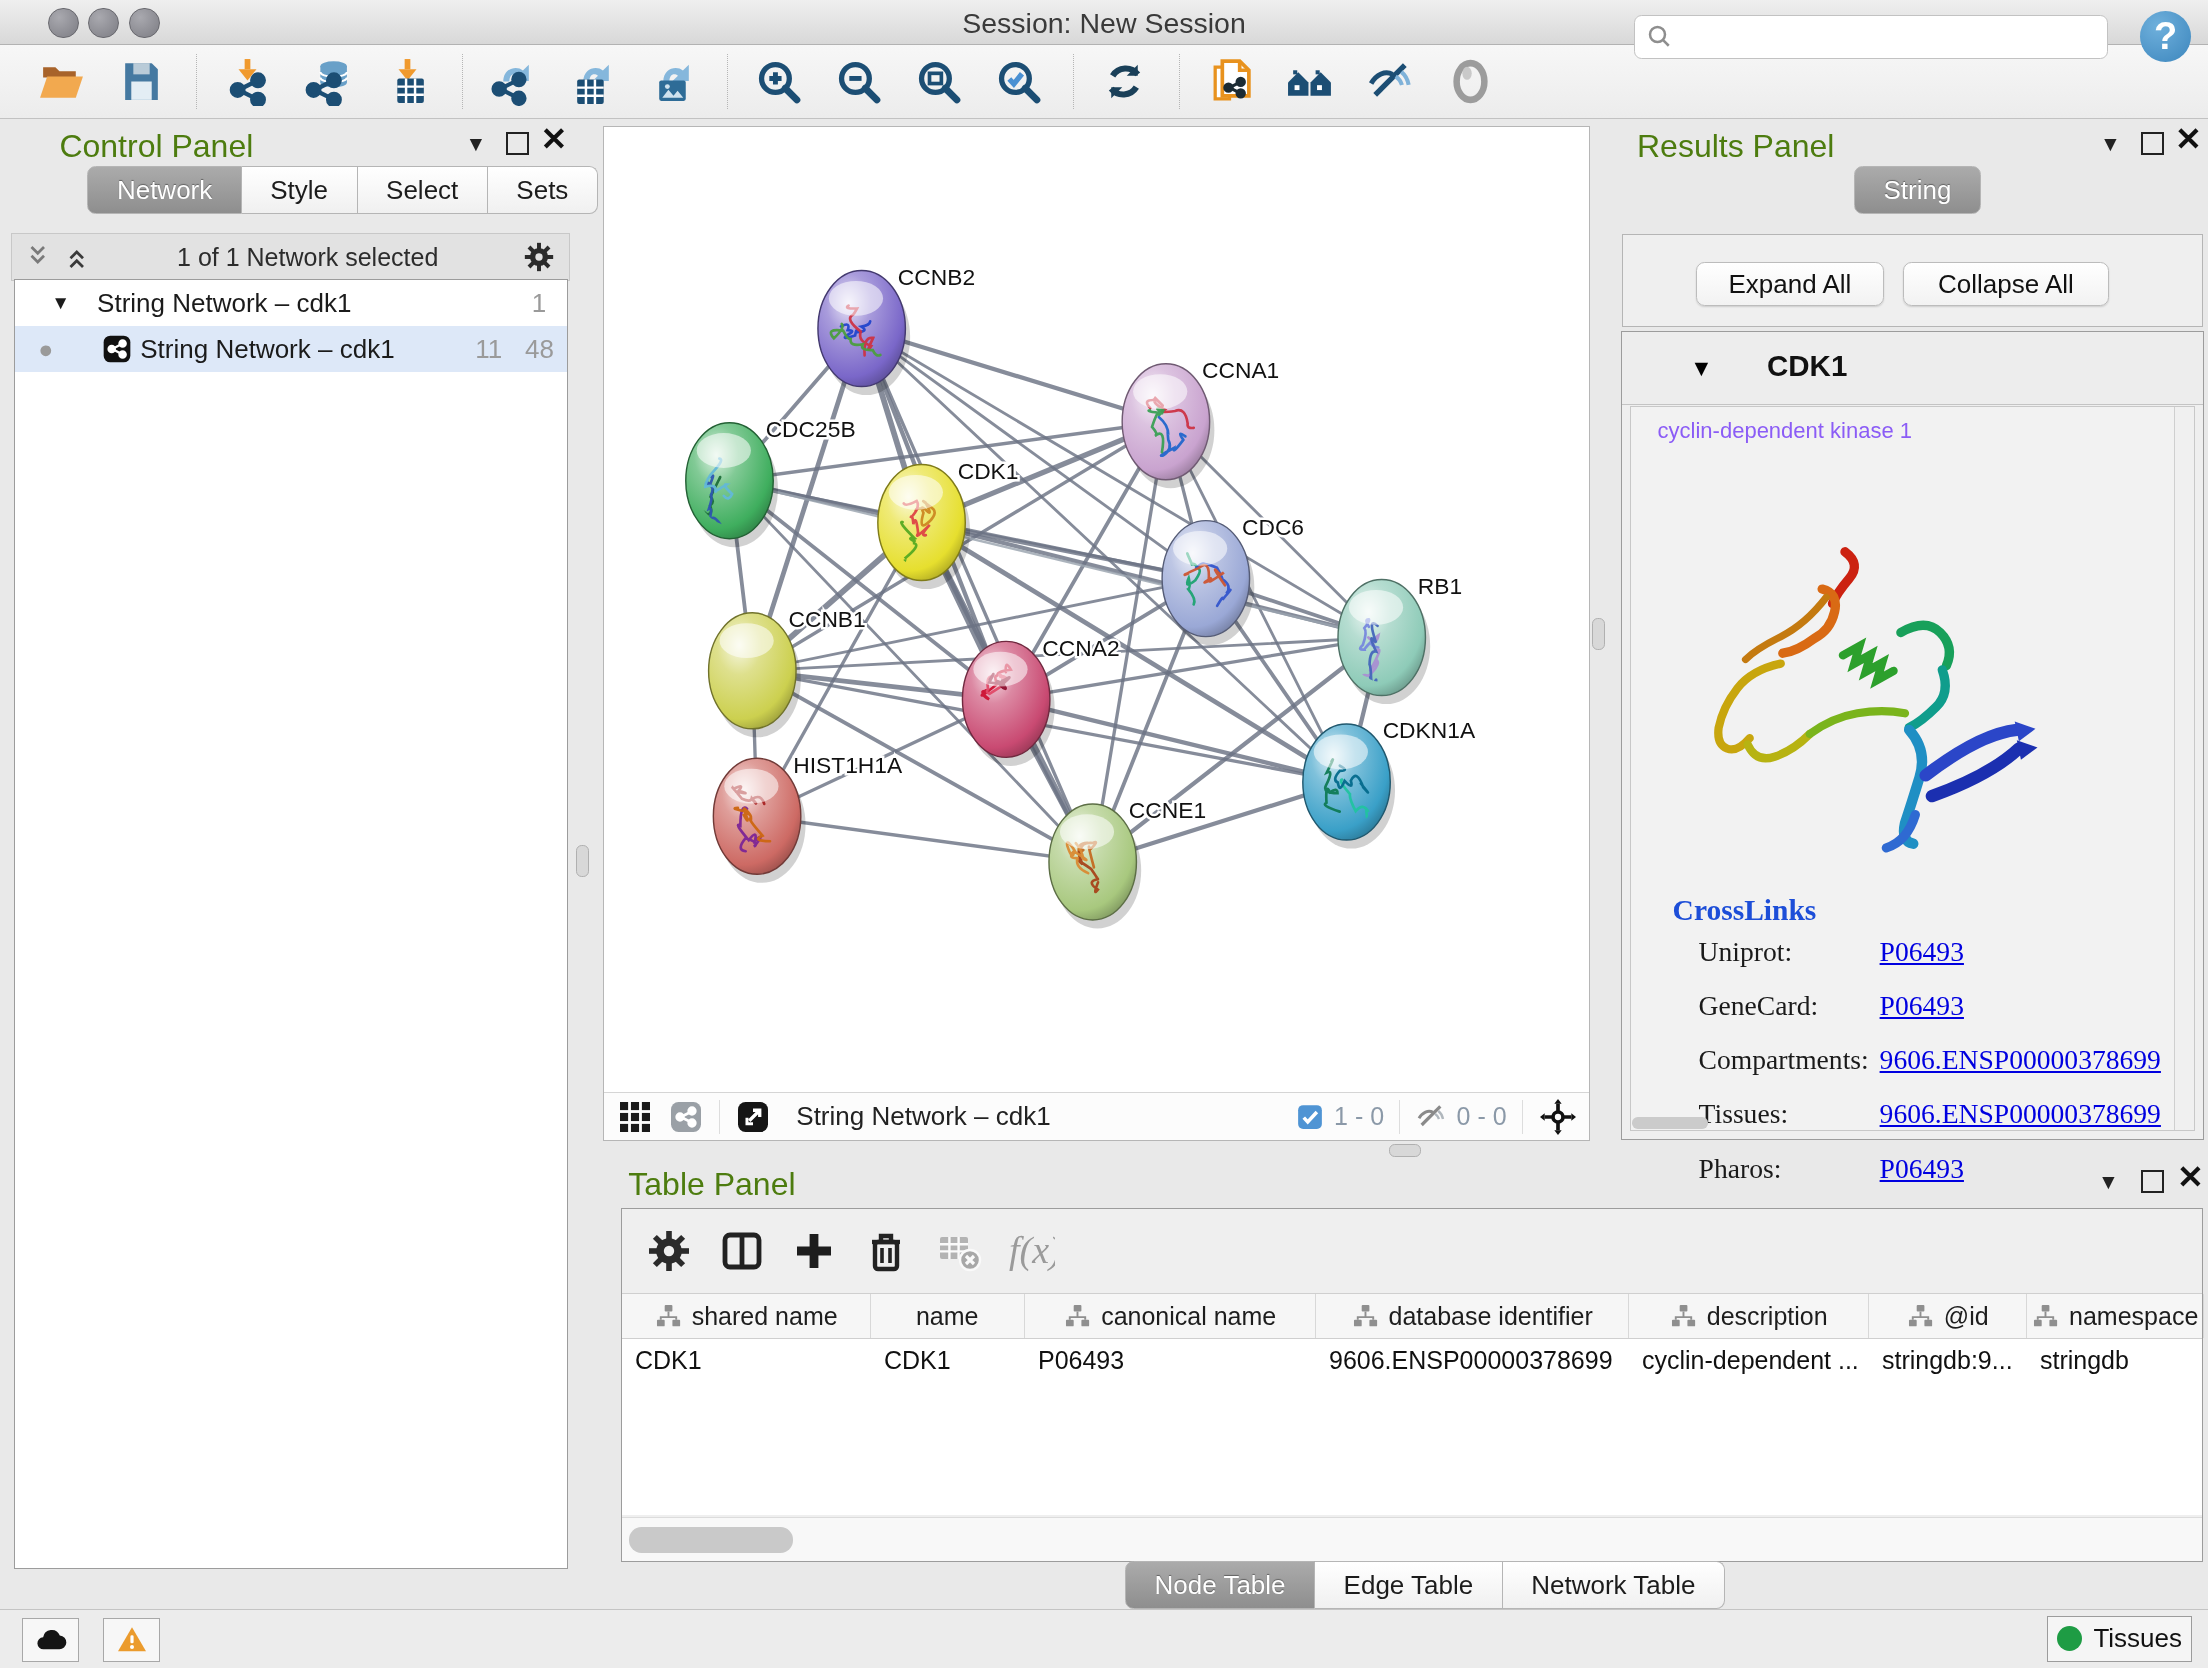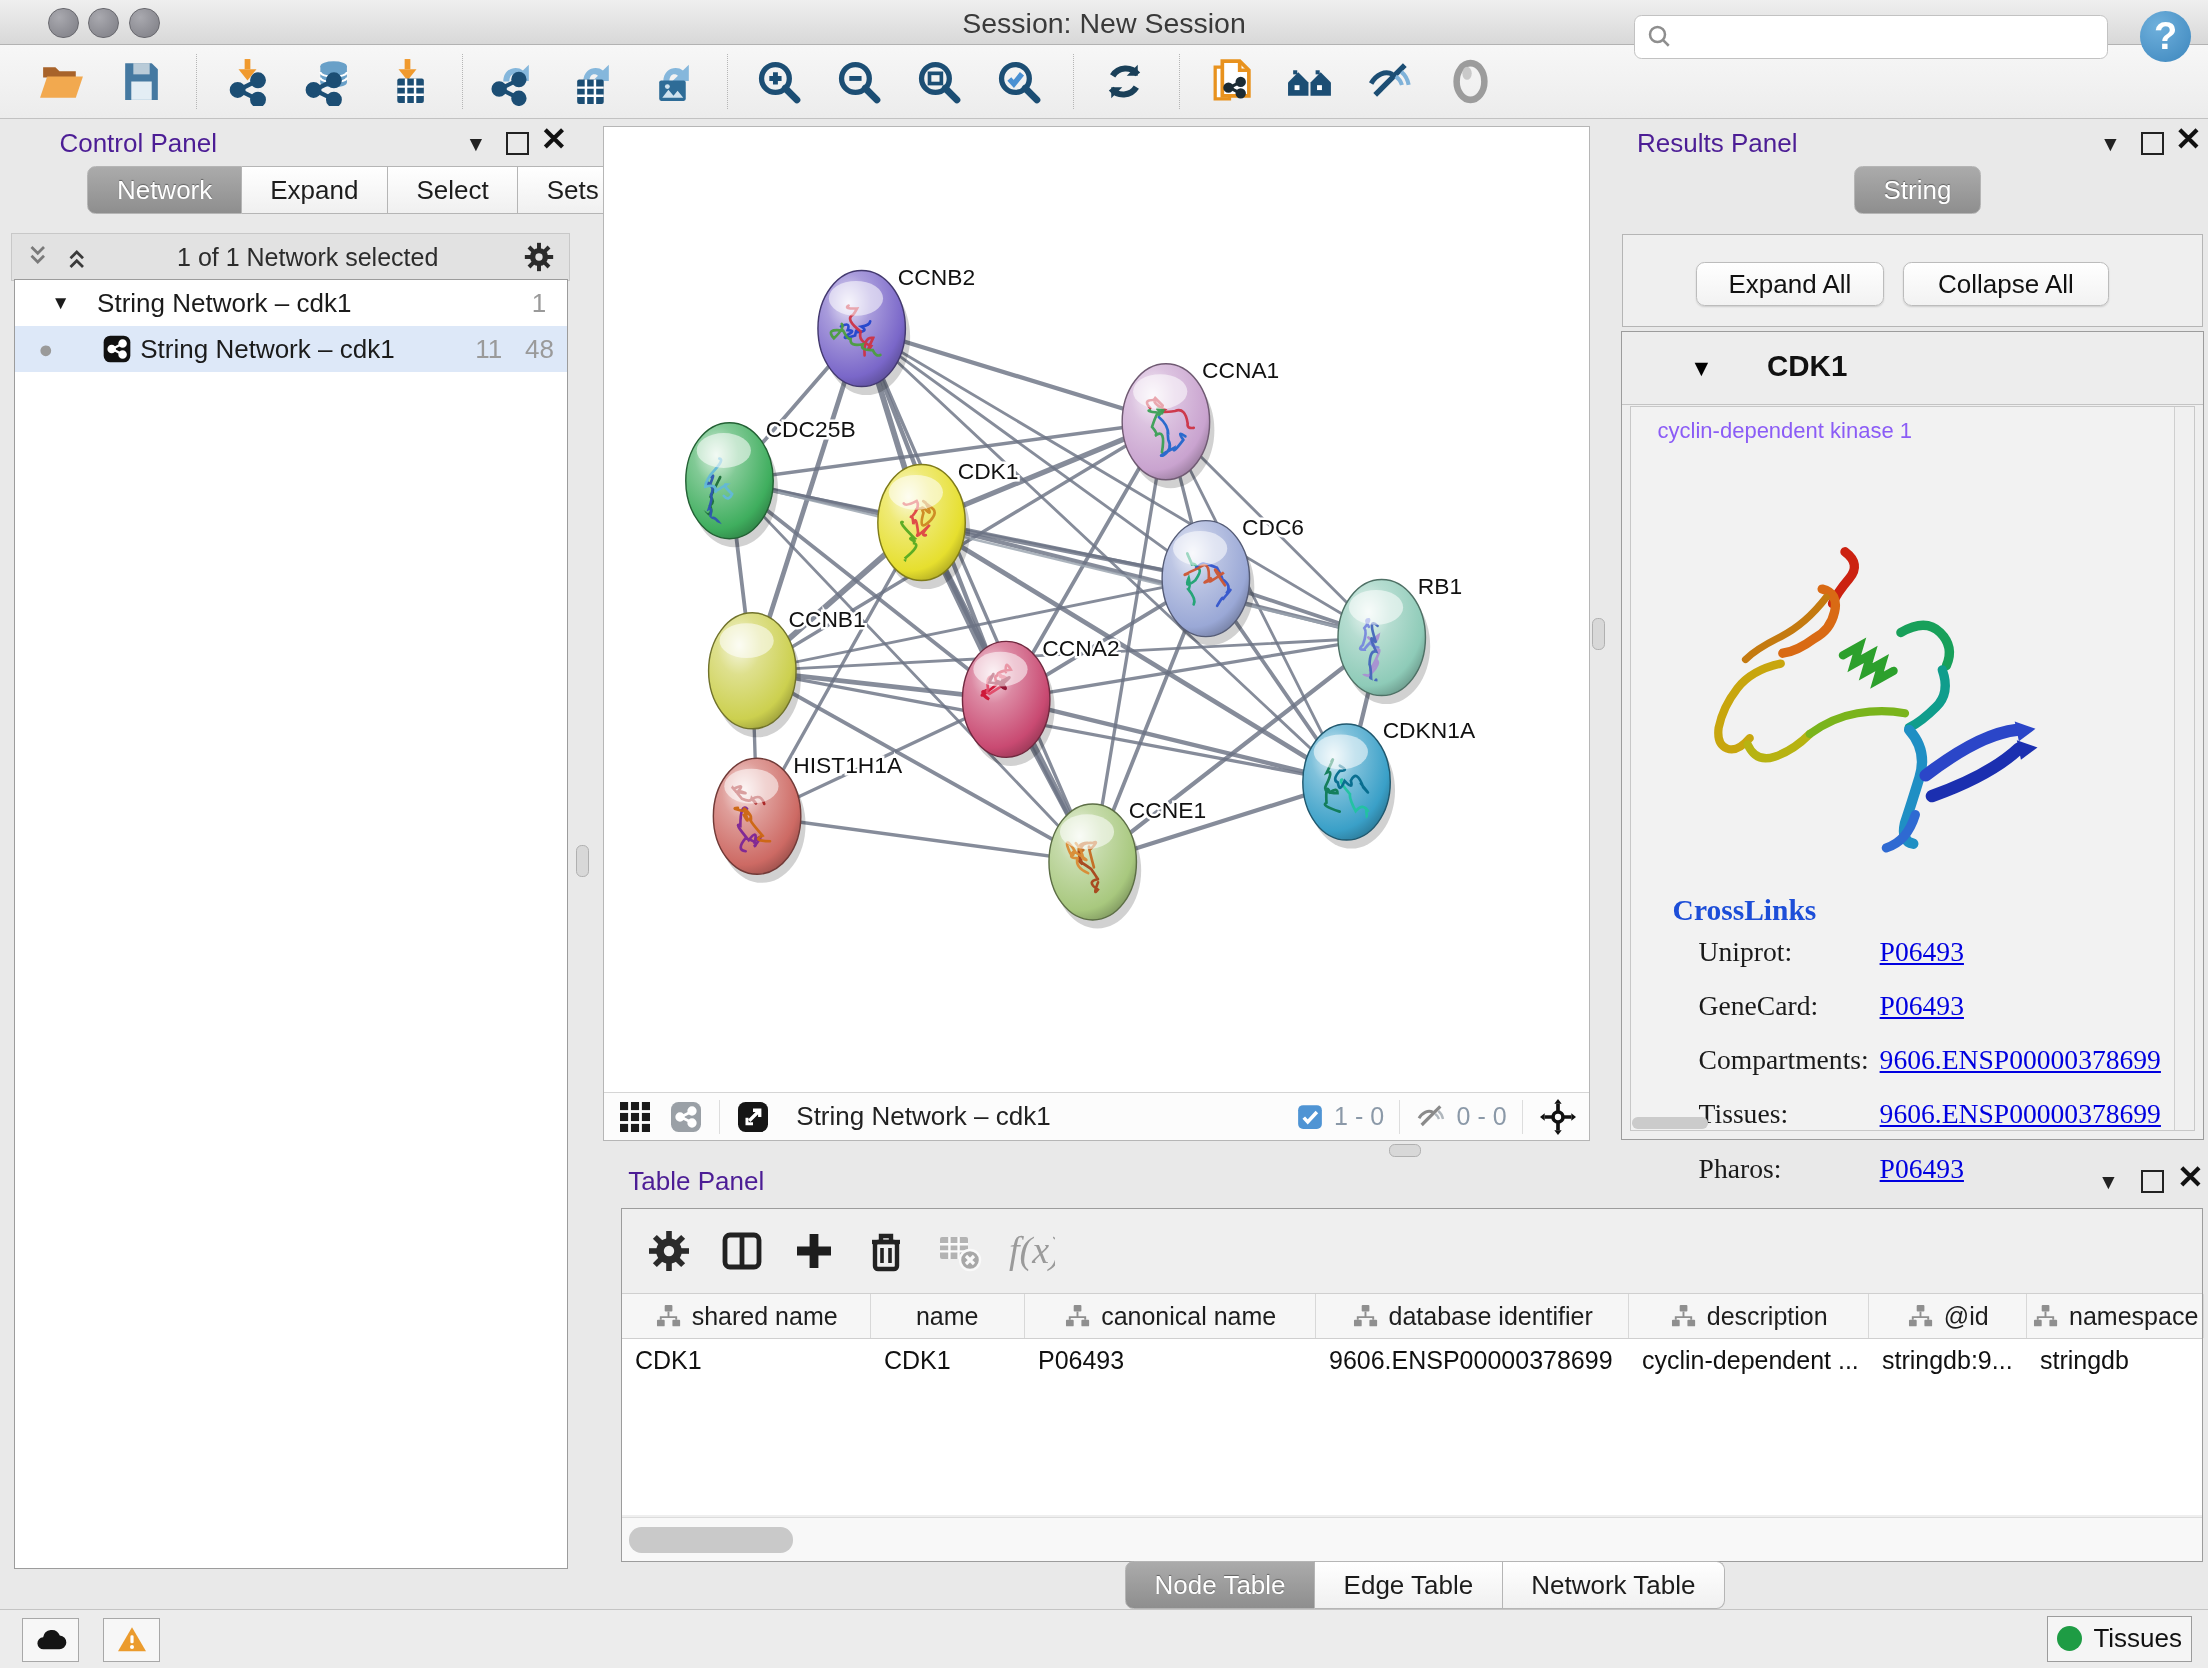--- a/index.html
+++ b/index.html
@@ -21,21 +21,21 @@
   .tsep{flex:0 0 auto;width:0;height:55px;border-left:1.9px dotted #b5b5b5;margin:0 21px 0 3.8px;}
   #searchbox{position:absolute;left:1634px;top:15px;width:474px;height:44px;background:#fff;
     border:1px solid #c2c2c2;border-radius:7.6px;display:flex;align-items:center;padding-left:9.5px;box-sizing:border-box;}
   #searchbox svg{width:30px;height:30px;flex:0 0 auto;}
   #searchbox input{border:none;outline:none;flex:1;height:38px;font-size:25px;background:transparent;}
   #helpbtn{position:absolute;left:2140px;top:11.4px;width:51px;height:51px;border-radius:50%;
     background:radial-gradient(circle at 35% 30%,#6fb0dc,#3c86bd);color:#fff;font-size:38px;font-weight:bold;
     display:flex;align-items:center;justify-content:center;}
 
   
-  .panel-title{font-size:26px;color:#4c1d95;}
+  .panel-title{font-size:32px;color:#4d7c0f;}
   .ph-caret{font-size:21px;color:#222;}
   .ph-float{width:19px;height:19px;border:2.9px solid #222;display:inline-block;}
   .ph-close{font-size:32px;font-weight:bold;color:#111;line-height:19px;}
   .tabs{display:flex;}
   .tab{font-size:26px;height:46px;line-height:46px;padding:0 28.5px;color:#1c1c1c;
     background:linear-gradient(#ffffff,#f0f0f0);border:1px solid #b5b5b5;border-left:none;white-space:nowrap;}
   .tab:first-child{border-left:1px solid #b5b5b5;border-radius:8.6px 0 0 8.6px;}
   .tab:last-child{border-radius:0 8.6px 8.6px 0;}
   .tab.active{background:linear-gradient(#ababab,#8e8e8e);color:#fff;text-shadow:0 -1px 1px rgba(0,0,0,.4);}
   .btn{background:linear-gradient(#ffffff,#f2f2f2);border:1px solid #bcbcbc;border-radius:8.6px;
@@ -322,21 +322,21 @@
 
   <div id="control-panel">
     <div id="cp-head">
       <span class="panel-title">Control Panel</span>
       <span class="ph-caret" style="position:absolute;left:454px;top:5.7px">▼</span>
       <span class="ph-float" style="position:absolute;left:495px;top:5.7px"></span>
       <span class="ph-close" style="position:absolute;left:529px;top:3.8px">✕</span>
     </div>
     <div id="cp-tabs" class="tabs">
         <span class="tab active">Network</span>
-        <span class="tab">Expand</span>
+        <span class="tab">Style</span>
         <span class="tab">Select</span>
         <span class="tab">Sets</span>
       </div>
     <div id="cp-graybar">
       <svg viewBox="0 0 24 24" style="width:30px;height:30px;margin-left:11.4px">
           <g stroke="#7a7a7a" stroke-width="2.2" fill="none">
             <path d="M6 4l5 5 5-5M6 11l5 5 5-5"></path>
           </g>
         </svg>
       <svg viewBox="0 0 24 24" style="width:30px;height:30px;margin-left:9.5px">

